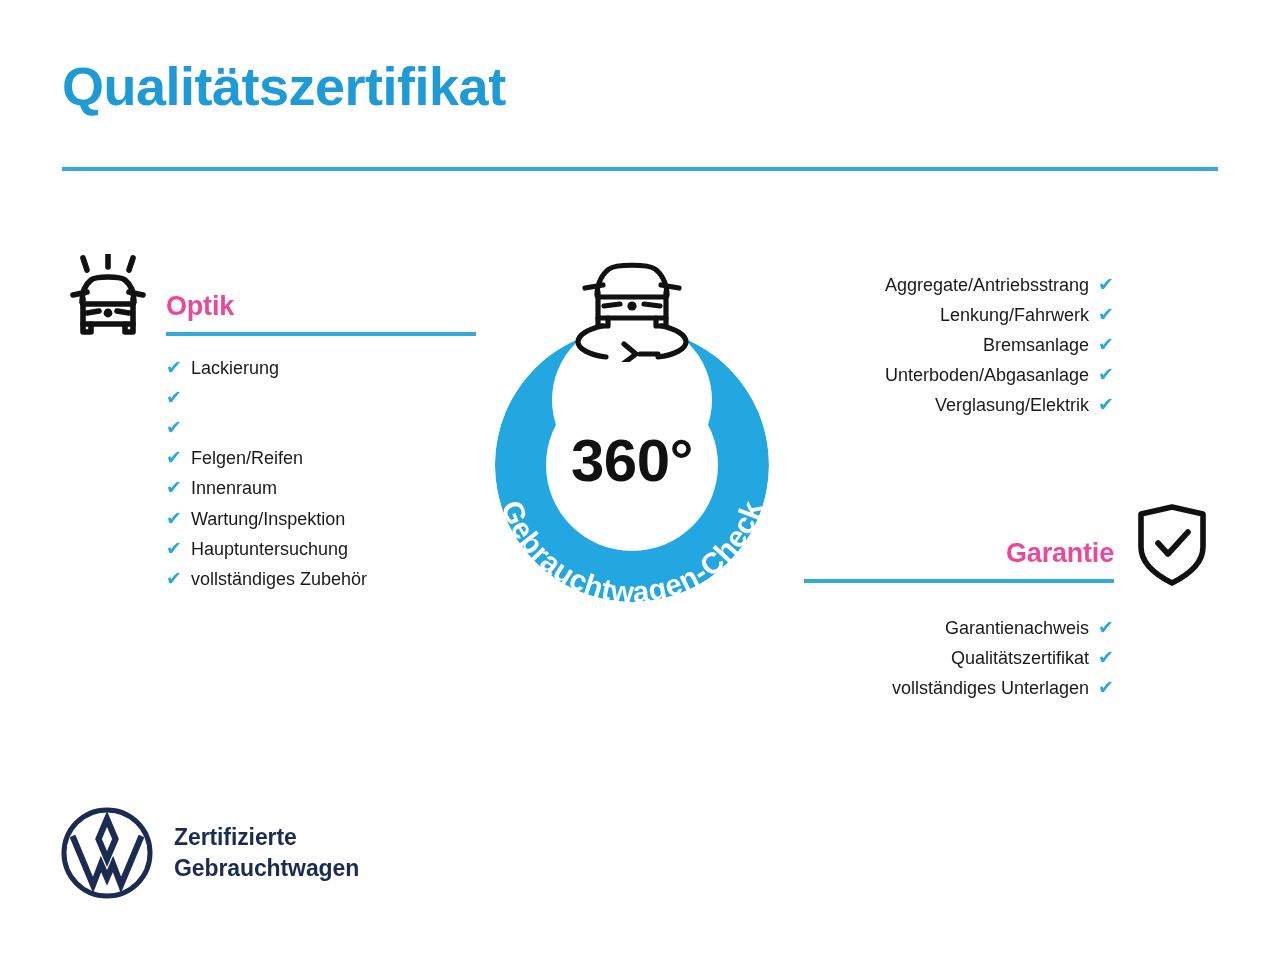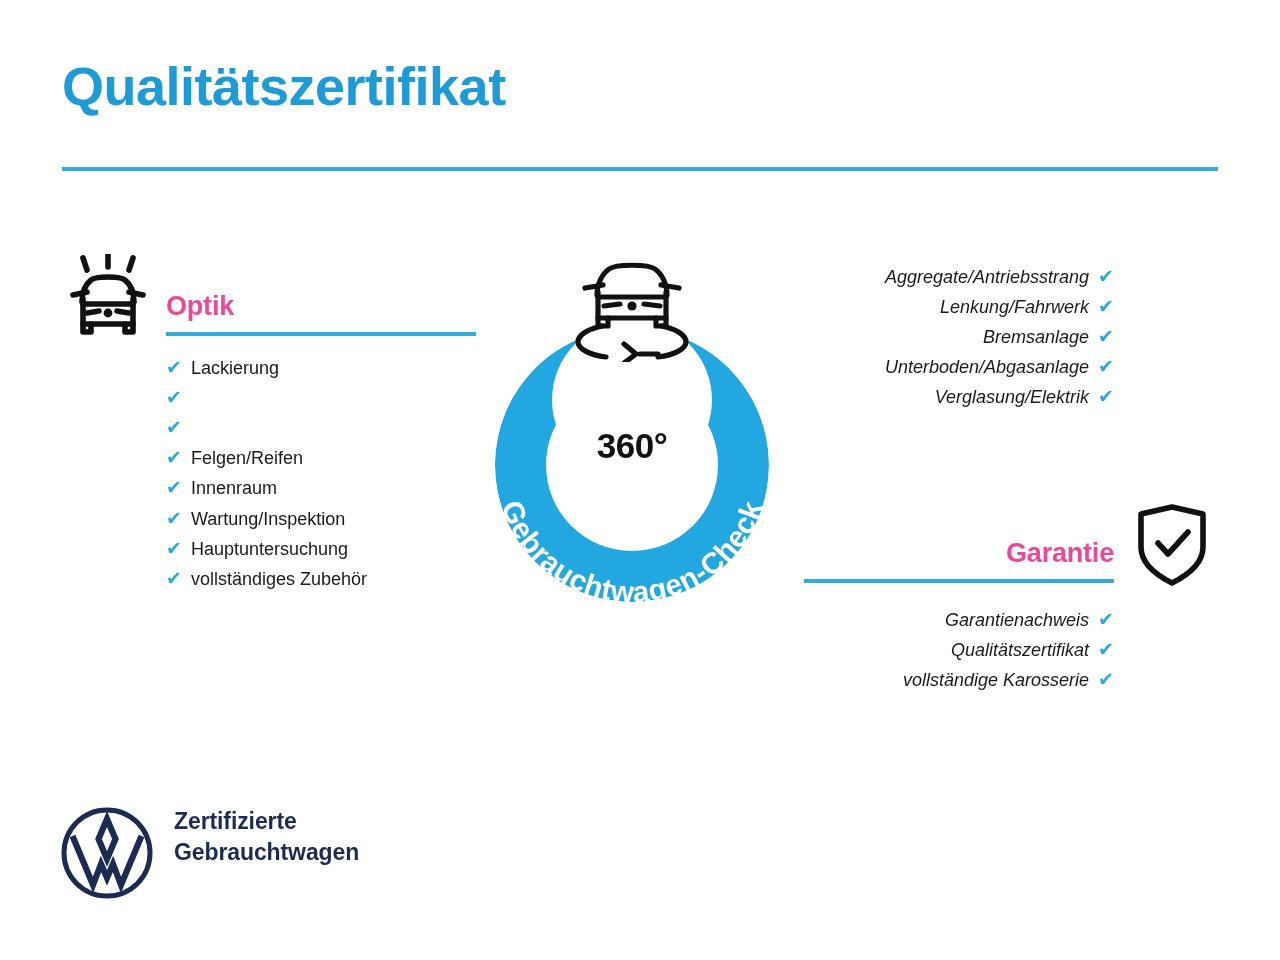--- a/index.html
+++ b/index.html
@@ -114,21 +114,21 @@
   .check {
     color: #2aa8dd;
     font-size: 19px;
     font-weight: 700;
     line-height: 30px;
   }
   .left .check  { margin-right: 9px; }
   .right .check { margin-left: 9px; }
 
   .left ul.checklist { margin-top: 5px; }
-  .right ul.checklist { margin-top: 10px; font-style: italic; }
+  .right ul.checklist { margin-top: 18px; }
 
   
   #center-badge {
     position: absolute;
     left: 462px;
     top: 250px;
     width: 340px;
     height: 380px;
   }
   #badge-ring-svg {
@@ -142,32 +142,33 @@
     top: 0px;
     width: 132px;
     height: 112px;
   }
   #badge-center-text {
     position: absolute;
     left: 0;
     top: 176px;
     width: 340px;
     text-align: center;
-    font-size: 35px;
+    font-size: 60px;
     font-weight: 700;
     color: #111111;
     letter-spacing: -0.5px;
   }
 
   
   #vw-lockup {
     position: absolute;
     left: 60px;
     top: 806px;
     display: flex;
+    align-items: center;
   }
   #vw-logo { width: 94px; height: 94px; }
   #vw-wordmark {
     margin-left: 20px;
     font-size: 23px;
     font-weight: 700;
     line-height: 1.33;
     color: #1b2b52;
     white-space: pre-line;
     letter-spacing: -0.1px;
@@ -289,21 +290,21 @@
     <ul class="checklist">
       <li>
           <span>Garantienachweis</span>
           <span class="check">✔</span>
         </li>
       <li>
           <span>Qualitätszertifikat</span>
           <span class="check">✔</span>
         </li>
       <li>
-          <span>vollständige Karosserie</span>
+          <span>vollständiges Unterlagen</span>
           <span class="check">✔</span>
         </li>
     </ul>
   </div>
 
 </div>
 
 <div id="center-badge">
 
   <svg id="badge-ring-svg" width="340" height="380" viewBox="0 0 340 380" aria-hidden="true">

